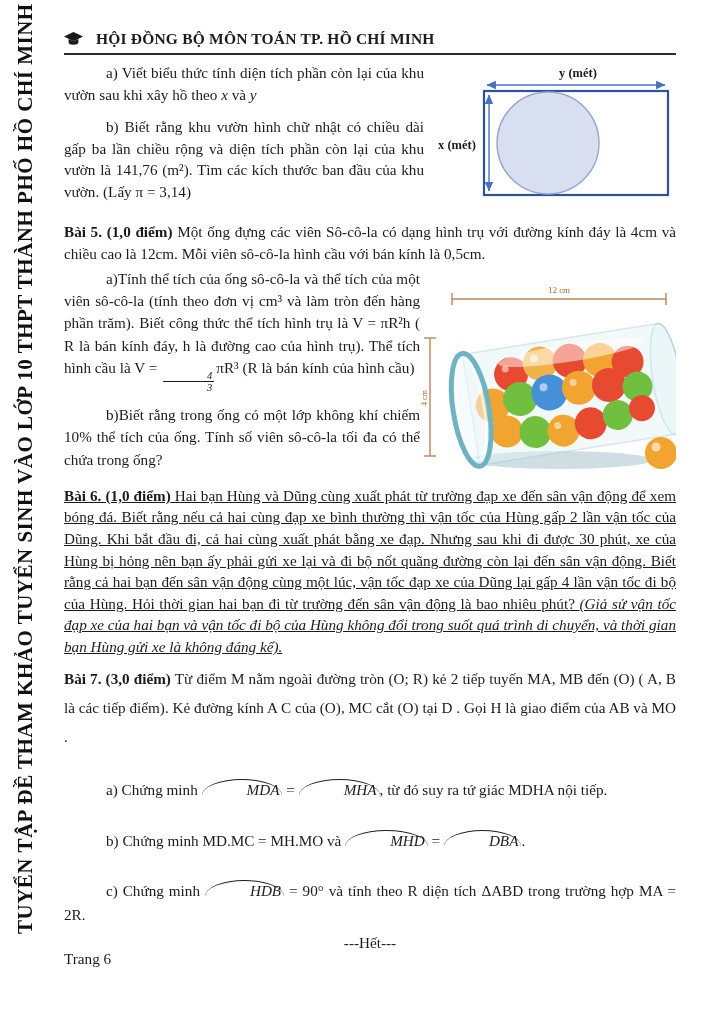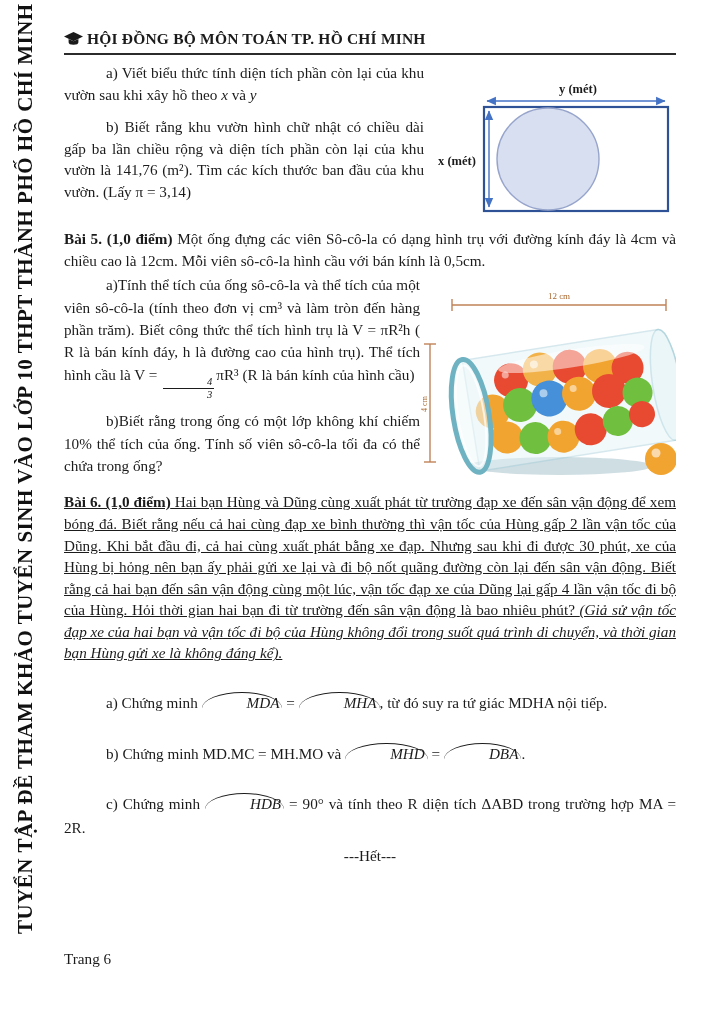--- a/index.html
+++ b/index.html
@@ -8,34 +8,34 @@
     font-family:"Liberation Serif",serif;color:#1b1b1b;overflow:hidden;
   }
   
   .sidebar-vertical{
     position:absolute;left:-401px;top:486px;width:862px;height:34px;
     transform:rotate(-90deg);text-align:center;
     font-size:21px;font-weight:600;letter-spacing:.5px;color:#111;
     white-space:nowrap;
   }
   .content{position:absolute;left:64px;top:30px;width:612px;}
-  .doc-header{display:flex;align-items:center;gap:4px;padding-bottom:5px;
+  .doc-header{display:flex;align-items:center;gap:13px;padding-bottom:5px;
     border-bottom:2px solid #2b2b2b;}
   .doc-title{font-weight:bold;font-size:15.5px;letter-spacing:.2px;}
   .cap-icon{display:inline-block;line-height:0;}
   p{margin:0;}
   .just{text-align:justify;font-size:15.2px;line-height:1.42;}
   .indent{text-indent:42px;}
   .bai-label{font-weight:bold;}
   .italic{font-style:italic;}
   .m{font-style:italic;}
   .sec-cols{display:flex;align-items:flex-start;}
   .col-text-4{width:360px;}
   .col-text-4 p{margin-bottom:11px;}
-  .col-fig-4{margin-left:auto;margin-top:18px;}
+  .col-fig-4{margin-left:auto;margin-top:2px;}
   .bai5-head{margin-top:8px;margin-bottom:3px;}
   .col-text-5{width:356px;}
   .col-text-5 p{margin-bottom:10px;line-height:1.47;}
   .col-fig-5{margin-left:auto;margin-top:12px;}
   .bai6-p{margin-top:4px;text-decoration:underline;}
   .bai7-body{line-height:1.92;margin-top:6px;}
   .bai7-sub{line-height:1.55;margin-top:27px;text-indent:42px;font-size:15.2px;text-align:justify;}
   .arc{font-style:italic;display:inline-block;padding:2px 3px 0 3px;line-height:1;
     border-top:1.5px solid #1b1b1b;border-radius:50% 50% 0 0 / 90% 90% 0 0;}
   .frac{display:inline-flex;flex-direction:column;align-items:center;
@@ -149,20 +149,21 @@
         <g>
           <circle cx="241" cy="173" r="16" fill="#f2a431"></circle>
           <circle cx="236" cy="167" r="4.5" fill="#ffffff" opacity="0.6"></circle>
         </g>
       </svg>
     </div>
   </div>
 
   <p class="just bai6-p"><span class="bai-label">Bài 6. (1,0 điểm)</span><span> Hai bạn Hùng và Dũng cùng xuất phát từ trường đạp xe đến sân vận động để xem bóng đá. Biết rằng nếu cả hai cùng đạp xe bình thường thì vận tốc của Hùng gấp 2 lần vận tốc của Dũng. Khi bắt đầu đi, cả hai cùng xuất phát bằng xe đạp. Nhưng sau khi đi được 30 phút, xe của Hùng bị hỏng nên bạn ấy phải gửi xe lại và đi bộ nốt quãng đường còn lại đến sân vận động. Biết rằng cả hai bạn đến sân vận động cùng một lúc, vận tốc đạp xe của Dũng lại gấp 4 lần vận tốc đi bộ của Hùng. Hỏi thời gian hai bạn đi từ trường đến sân vận động là bao nhiêu phút? </span><span class="italic">(Giả sử vận tốc đạp xe của hai bạn và vận tốc đi bộ của Hùng không đổi trong suốt quá trình di chuyển, và thời gian bạn Hùng gửi xe là không đáng kể).</span></p>
 
+  <p class="just bai7-body"><span class="bai-label">Bài 7. (3,0 điểm)</span><span> Từ điểm M nằm ngoài đường tròn (O; R) kẻ 2 tiếp tuyến MA, MB đến (O) ( A, B là các tiếp điểm). Kẻ đường kính A C của (O), MC cắt (O) tại D . Gọi H  là giao điểm của AB và MO .</span></p>
 
   <p class="bai7-sub"><span>a) Chứng minh </span><span class="arc">MDA</span><span> = </span><span class="arc">MHA</span><span>, từ đó suy ra tứ giác MDHA nội tiếp.</span></p>
 
   <p class="bai7-sub"><span>b) Chứng minh MD.MC = MH.MO và </span><span class="arc">MHD</span><span> = </span><span class="arc">DBA</span><span>.</span></p>
 
   <p class="bai7-sub"><span>c) Chứng minh </span><span class="arc">HDB</span><span> = 90° và tính theo R diện tích ΔABD trong trường hợp MA = 2R.</span></p>
 
   <p class="end-mark">---Hết---</p>
 
 </div>

